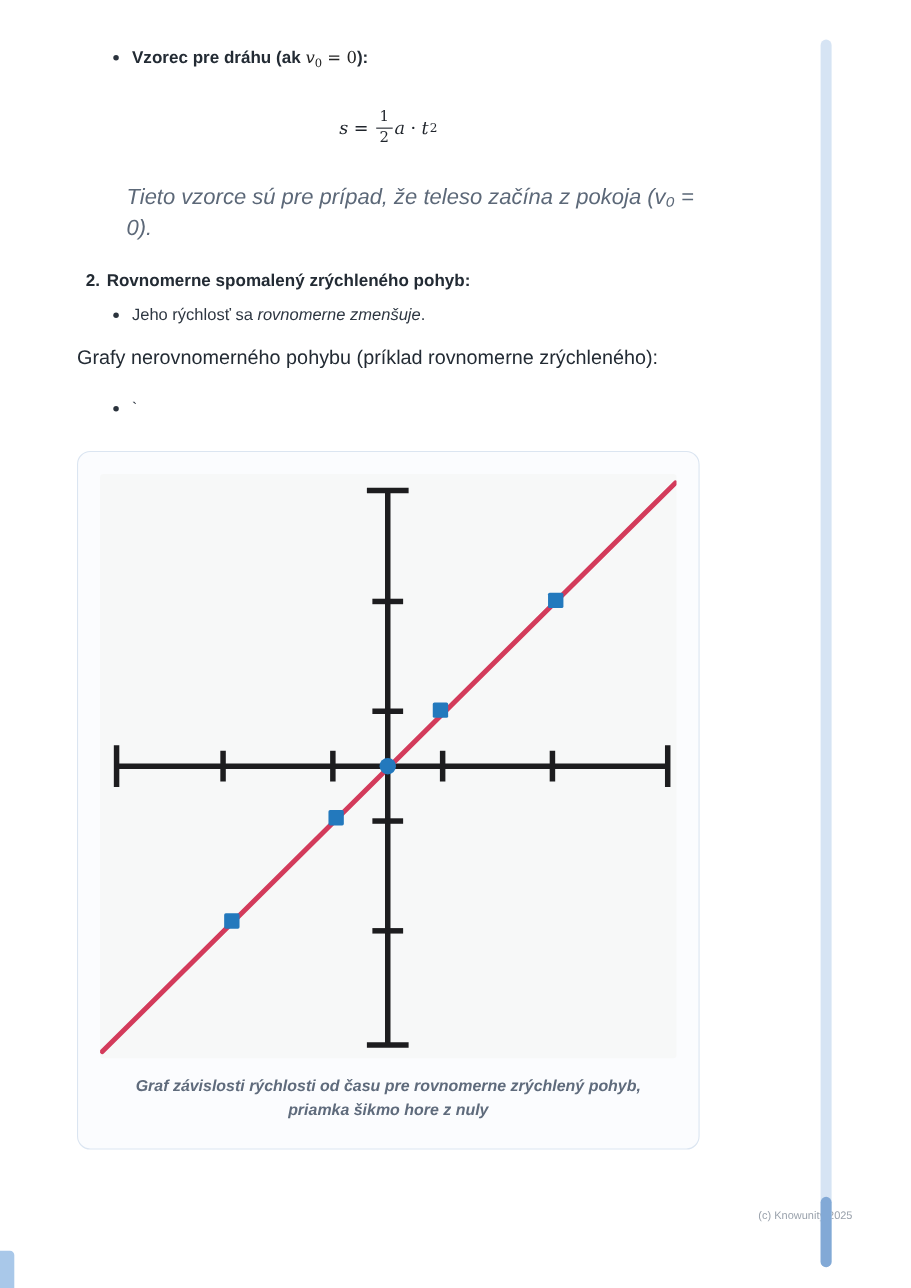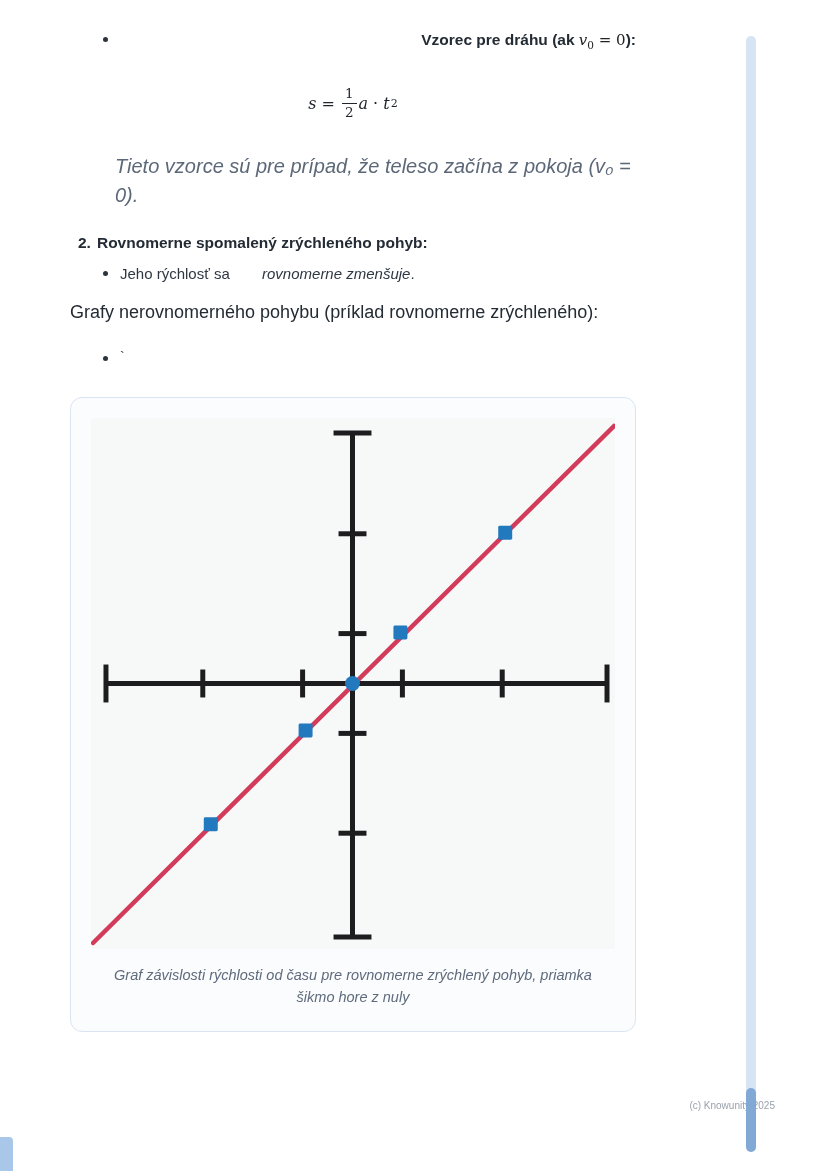--- a/index.html
+++ b/index.html
@@ -24,21 +24,21 @@
   }
   .page{position:relative;width:828px;height:1171px;background:#fff;}
   .content{position:absolute;left:70px;top:0;width:566px;}
 
   
   .blt{position:relative;padding-left:50px;line-height:1.4;font-size:15px;}
   .blt::before{
     content:"";position:absolute;left:33px;top:8px;width:5px;height:5px;
     border-radius:50%;background:#2b333d;
   }
-  .top-list{margin-top:29px;text-align:right;}
+  .top-list{margin-top:42px;}
   .top-list .blt{font-weight:700;font-size:15.5px;color:#232b34;}
 
   .math{font-family:"DejaVu Serif",serif;font-weight:400;font-size:15px;color:#222;}
   .math .mi{font-style:italic;}
   .math sub{font-size:10.5px;}
 
   
   .formula-row{
     margin-top:34px;display:flex;justify-content:center;align-items:center;
     font-family:"DejaVu Serif",serif;font-size:16px;color:#1f242b;
@@ -53,21 +53,21 @@
   .note{
     margin:32px 0 0 45px;font-style:italic;font-size:20px;color:var(--muted_text);
     line-height:1.45;
   }
 
   .item2-row{margin-top:22px;display:flex;gap:6px;padding-left:8px;
     font-weight:700;font-size:15.5px;color:#232b34;line-height:1.4;}
 
   .sub-list{margin-top:10px;}
   .sub-list .blt{margin-bottom:7px;color:#2e3742;}
-  .sub-list em{font-style:italic;margin-left:28px;}
+  .sub-list em{font-style:italic;}
 
   .badge{
     display:inline-block;margin:0 4px;padding:1px 8px 2px;border-radius:9px;
     background:var(--badge_bg);border:1px solid var(--badge_border);
     color:var(--badge_text);font-family:"DejaVu Sans Mono",monospace;
     font-size:12px;font-weight:700;line-height:1.3;vertical-align:1px;
   }
 
   .section-heading{margin:16px 0 0;font-size:18px;font-weight:400;color:#232b34;line-height:1.4;}
 
@@ -77,21 +77,21 @@
   .chart-card{
     margin:30px 0 0;border:1px solid var(--card_border);background:var(--card_bg);
     border-radius:12px;padding:20px 20px 22px;width:100%;
   }
   .chart-panel{background:#f7f8f8;border-radius:3px;}
   .chart-panel svg{display:block;width:100%;height:auto;}
   .chart-card figcaption{
     margin-top:16px;text-align:center;font-style:italic;font-size:14.5px;
     color:var(--caption_text);line-height:1.5;padding:0 14px;
   }
-  figure{margin:0;}
+  figure{margin:0;font-weight:bold;}
 
   .footer-credit{position:absolute;right:53px;top:1100px;font-size:10px;color:var(--footer_text);}
 
   .scroll-track{
     position:absolute;left:746px;top:36px;width:10px;height:1116px;
     background:var(--scroll_track);border-radius:5px;
   }
   .scroll-thumb{
     position:absolute;left:0;bottom:0;width:10px;height:64px;
     background:var(--scroll_thumb);border-radius:5px;

